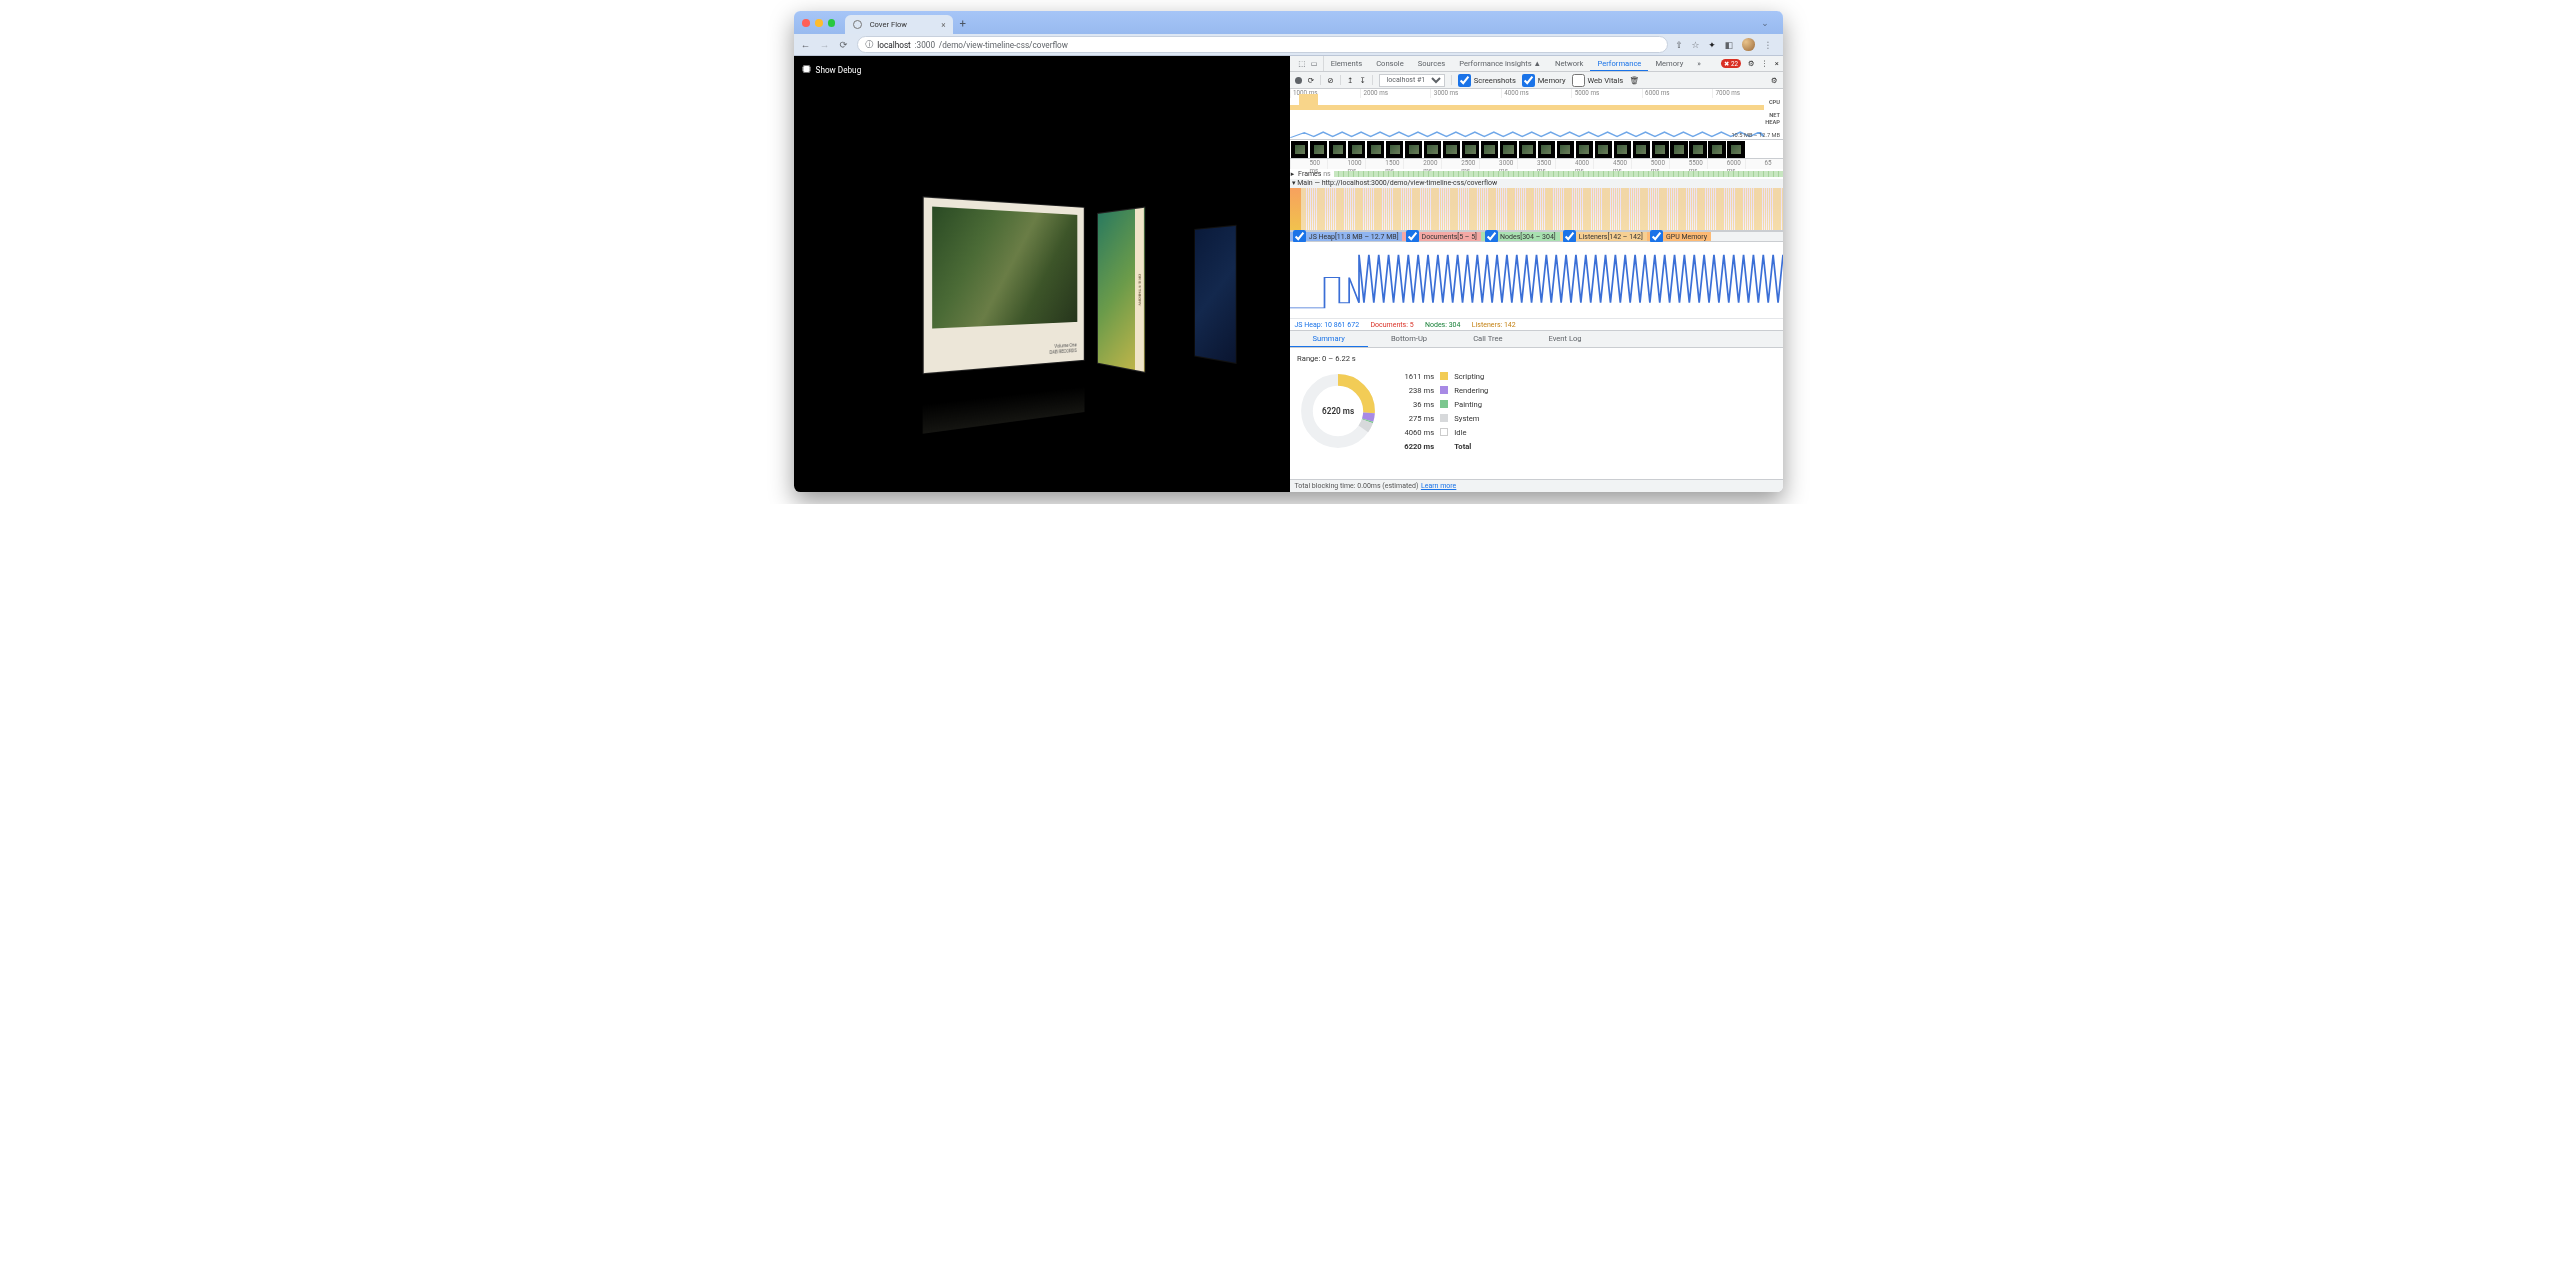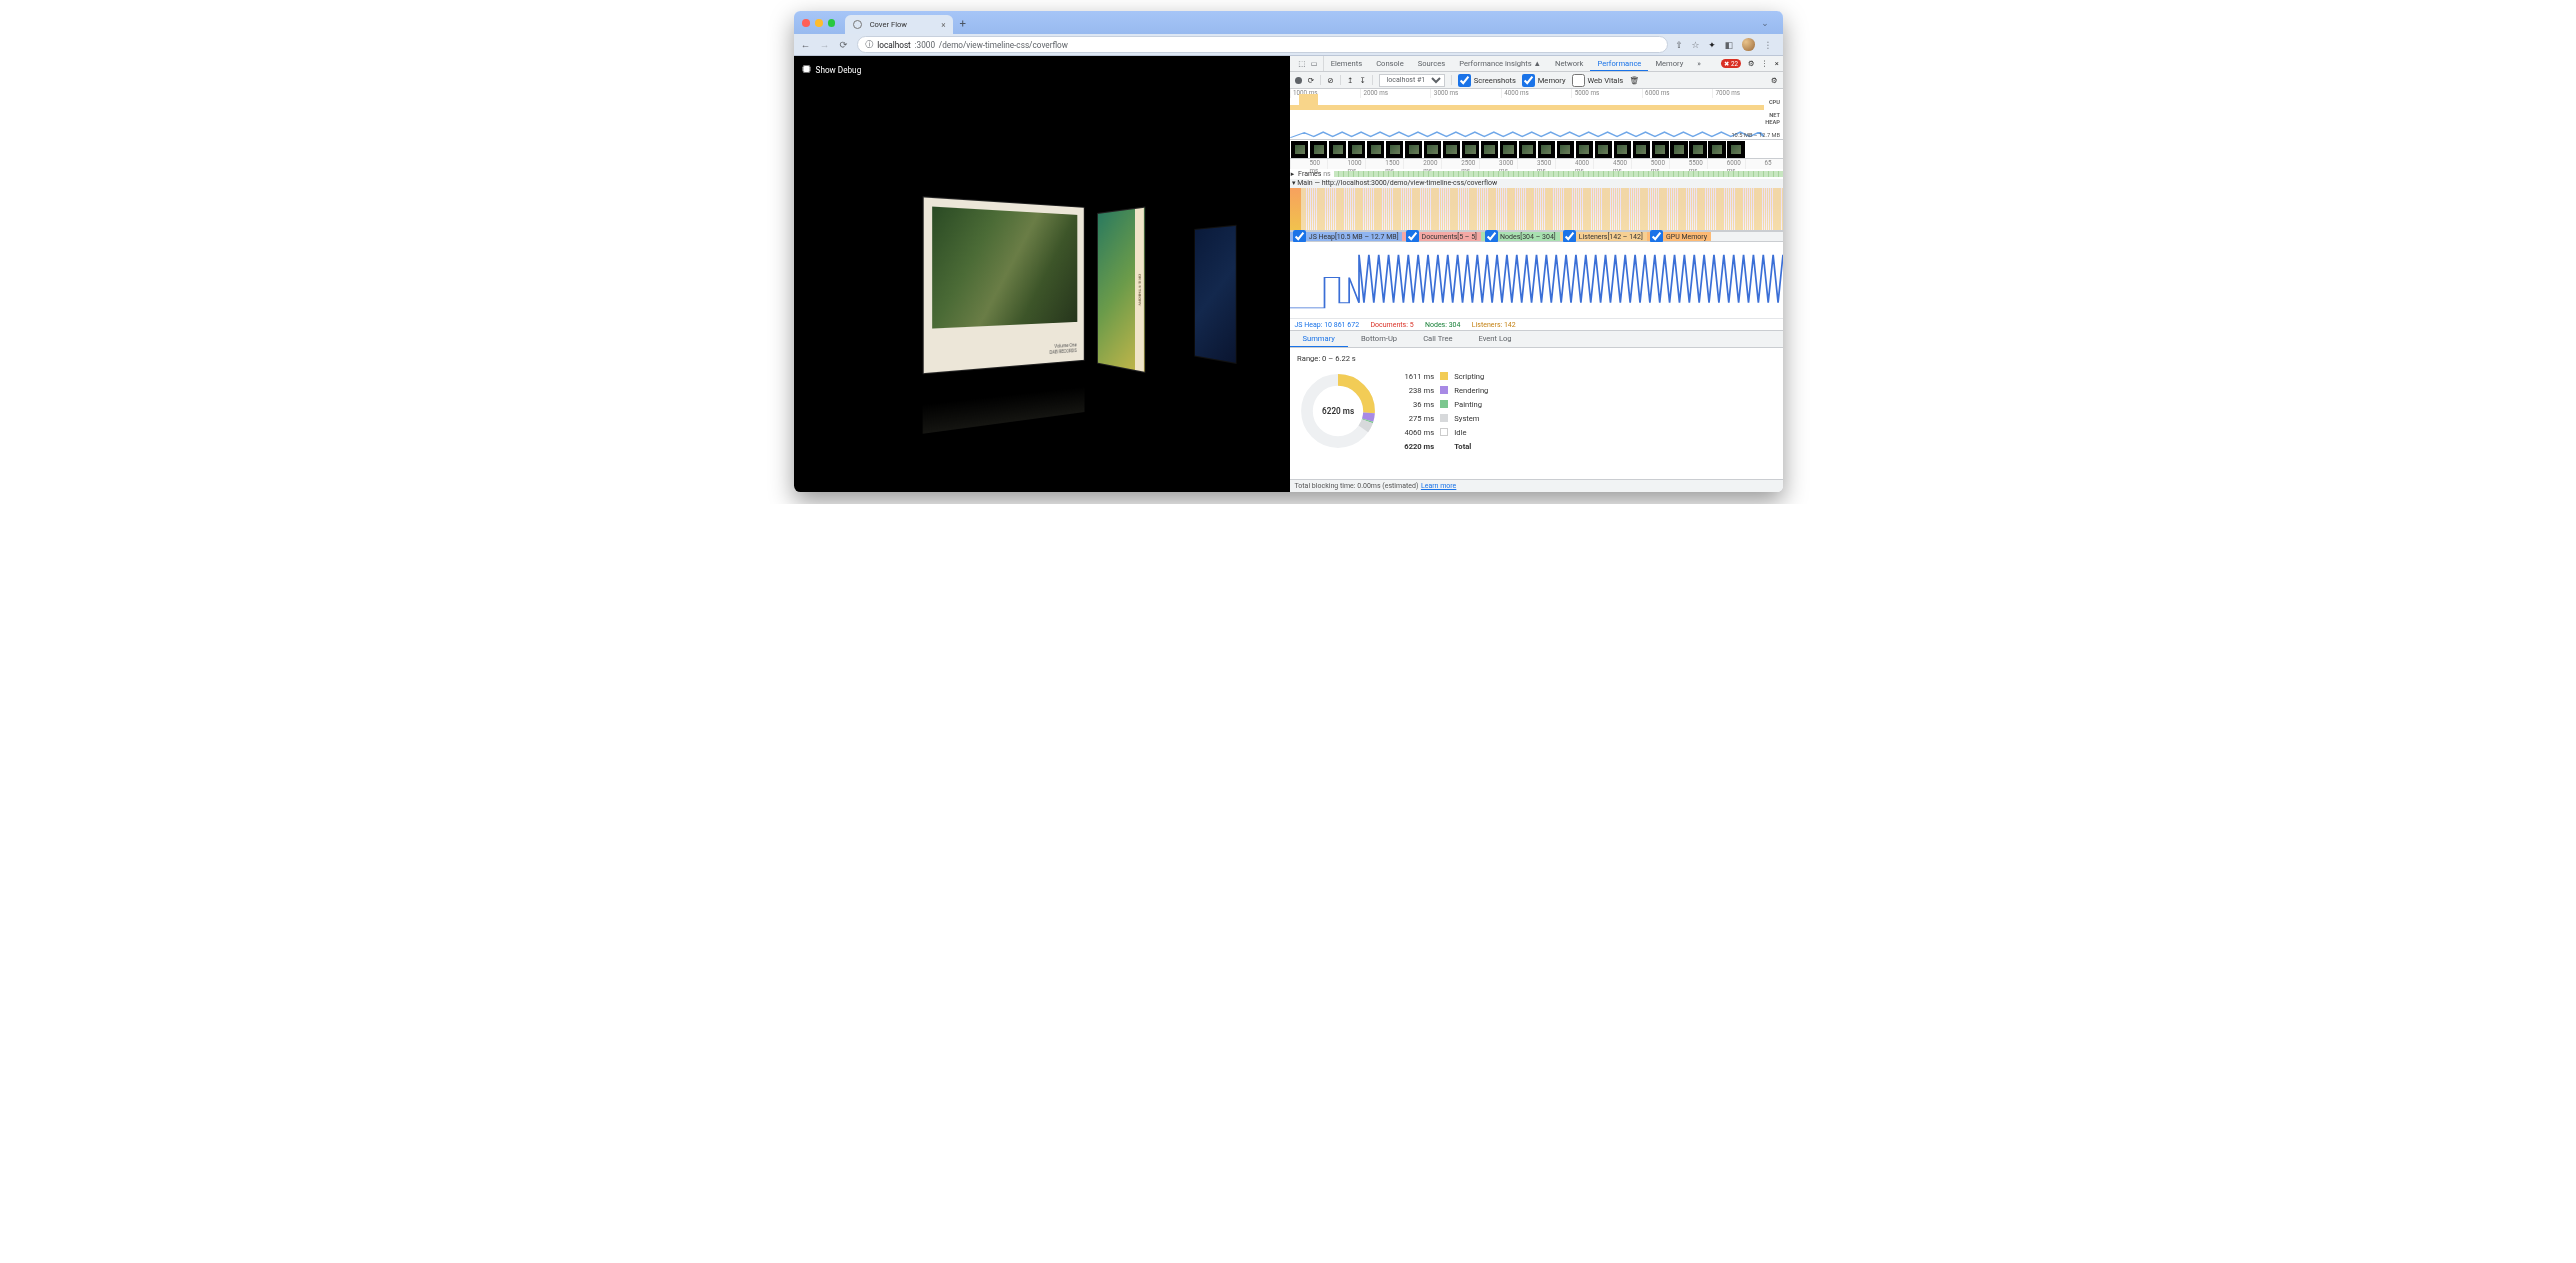--- a/index.html
+++ b/index.html
@@ -92,21 +92,21 @@
 .counter input { accent-color: #1a73e8; }
 .c-blue { background: #8fb4f0; } .c-red { background: #f4a8a4; } .c-green { background: #a8e0b0; } .c-orange { background: #f6cf92; } .c-pink { background: #fdba74; }
 
 .heap-chart { height: 76px; background: #fff; position: relative; }
 .heap-chart svg { width: 100%; height: 100%; }
 
 .heap-stats { height: 12.7px; display: flex; gap: 11.4px; padding: 1.3px 5px; font-size: 7px; border-top: 0.6px solid #e4e6e9; border-bottom: 0.6px solid #cacdd1; background: #fff; }
 .st-blue { color: #1a73e8; } .st-red { color: #d93025; } .st-green { color: #188038; } .st-orange { color: #c38012; }
 
 .sum-tabs { height: 16.5px; display: flex; border-bottom: 0.6px solid #cacdd1; background: #f1f3f4; }
-.sum-tab { padding: 0 13px; display: flex; align-items: center; font-size: 7.6px; color: #5f6368; }
+.sum-tab { padding: 0 23px; display: flex; align-items: center; font-size: 7.6px; color: #5f6368; }
 .sum-tab.active { color: #1a73e8; border-bottom: 1.3px solid #1a73e8; }
 
 .summary { flex: 1; background: #fff; padding: 6.3px 7.6px; display: flex; flex-direction: column; overflow: hidden; }
 .range { font-size: 7.6px; color: #333; margin-bottom: 6.3px; }
 .sum-body { display: flex; gap: 16px; align-items: center; }
 .donut { position: relative; width: 82px; height: 82px; }
 .donut svg { transform: rotate(-90deg); }
 .donut-center { position: absolute; top: 50%; left: 50%; transform: translate(-50%,-50%); font-size: 8.2px; font-weight: 600; color: #333; }
 .legend { font-size: 7.6px; }
 .legend-row { display: flex; align-items: center; gap: 6.3px; height: 14px; }
@@ -306,21 +306,21 @@
         <div class="main-label">▾ <span>Main — http://localhost:3000/demo/view-timeline-css/coverflow</span></div>
         <div class="flame-main">
           <div class="bars"></div>
           <div class="init"></div>
         </div>
       </div>
 
       <div class="counters">
         <label class="counter c-blue">
             <input type="checkbox" checked="" style="">
-            <span>JS Heap[10.5 MB – 12.7 MB]</span>
+            <span>JS Heap[11.8 MB – 12.7 MB]</span>
           </label>
         <label class="counter c-red">
             <input type="checkbox" checked="" style="">
             <span>Documents[5 – 5]</span>
           </label>
         <label class="counter c-green">
             <input type="checkbox" checked="" style="">
             <span>Nodes[304 – 304]</span>
           </label>
         <label class="counter c-orange">

